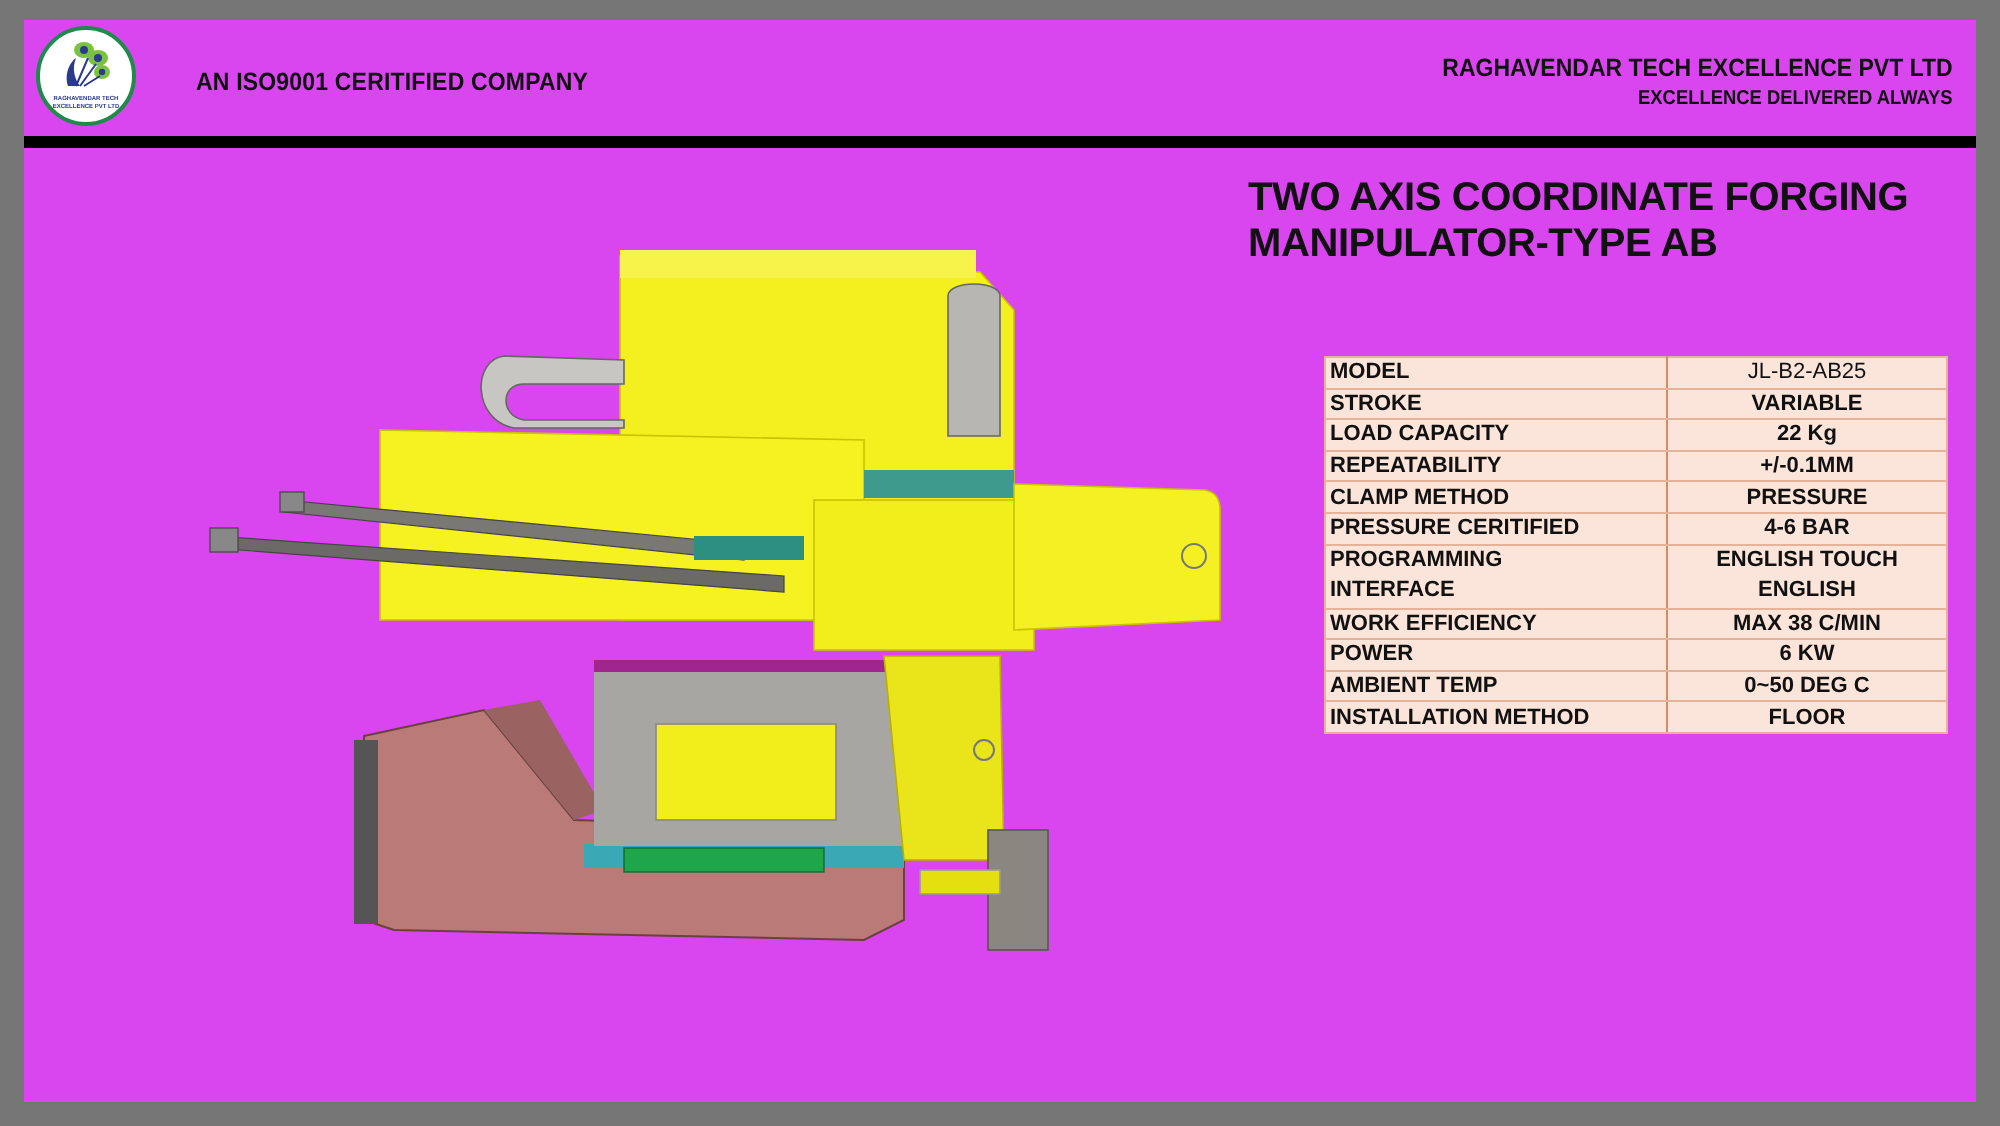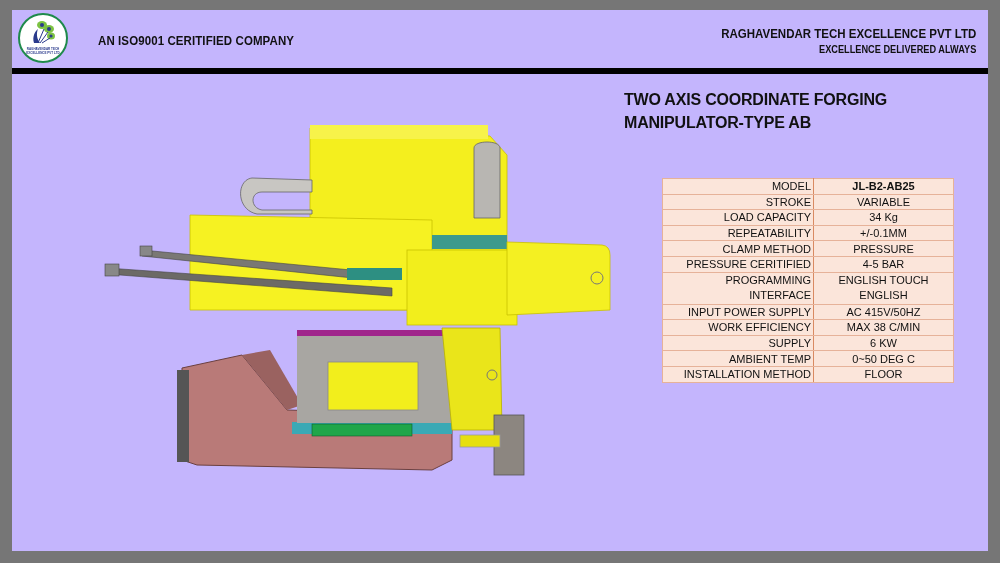--- a/index.html
+++ b/index.html
@@ -5,21 +5,21 @@
     html, body { margin: 0; padding: 0; }
     body {
       width: 1000px; height: 563px; overflow: hidden;
       background: #767676;
       font-family: "Liberation Sans", sans-serif;
       position: relative;
     }
     .slide {
       position: absolute; left: 12px; top: 10px;
       width: 976px; height: 541px;
-      background: #c4b5fd;
+      background: #d946ef;
       overflow: hidden;
     }
     .logo {
       position: absolute; left: 6px; top: 3px;
       width: 50px; height: 50px; border-radius: 50%;
       border: 2px solid #1f8a4c; background: #fff;
       box-sizing: border-box;
     }
     .logo svg { position: absolute; left: 0; top: 0; }
     .logo-text {
@@ -45,41 +45,42 @@
       font-size: 10px; font-weight: bold; color: #111; margin-top: 3px;
       transform: scaleX(0.92); transform-origin: right center;
       white-space: nowrap;
     }
     .rule {
       position: absolute; left: 0; top: 58px; width: 976px; height: 6px;
       background: #000;
     }
     .title {
       position: absolute; left: 612px; top: 78px;
-      font-size: 16px; font-weight: bold; color: #111; line-height: 23px;
+      font-size: 20px; font-weight: bold; color: #111; line-height: 23px;
       letter-spacing: -0.2px;
     }
     .specs {
       position: absolute; left: 650px; top: 168px;
       border-collapse: collapse;
       font-size: 11px; color: #111;
     }
     .specs td {
       border: 1px solid #e6b299;
       background: #fbe5da;
       padding: 0 2px;
       height: 15.6px; line-height: 14px;
       box-sizing: border-box;
+      font-weight: bold;
     }
     .specs td.k {
-      width: 151px; text-align: right; font-weight: normal;
+      width: 171px; text-align: left; font-weight: bold;
       border-right: 1.5px solid #d98a62;
     }
     .specs td.v { width: 140px; text-align: center; }
-    .specs tr.model td.v { font-weight: bold; }
+    .specs tr.model td.v { font-weight: normal; }
     .specs tr.tall td { height: 32px; line-height: 15px; }
     .machine { position: absolute; left: 68px; top: 100px; }
   </style>
 </head>
 <body>
 
 <div class="slide">
 
   <div class="logo">
     <svg width="46" height="46" viewBox="0 0 46 46">
@@ -154,54 +155,50 @@
       <tr class="model">
         <td class="k">MODEL</td>
         <td class="v">JL-B2-AB25</td>
       </tr>
       <tr>
         <td class="k">STROKE</td>
         <td class="v">VARIABLE</td>
       </tr>
       <tr>
         <td class="k">LOAD CAPACITY</td>
-        <td class="v">34 Kg</td>
+        <td class="v">22 Kg</td>
       </tr>
       <tr>
         <td class="k">REPEATABILITY</td>
         <td class="v">+/-0.1MM</td>
       </tr>
       <tr>
         <td class="k">CLAMP METHOD</td>
         <td class="v">PRESSURE</td>
       </tr>
       <tr>
         <td class="k">PRESSURE CERITIFIED</td>
-        <td class="v">4-5 BAR</td>
+        <td class="v">4-6 BAR</td>
       </tr>
       <tr class="tall">
         <td class="k">
           <div>PROGRAMMING</div>
           <div>INTERFACE</div>
         </td>
         <td class="v">
           <div>ENGLISH TOUCH</div>
           <div>ENGLISH</div>
         </td>
       </tr>
       <tr>
-        <td class="k">INPUT POWER SUPPLY</td>
-        <td class="v">AC 415V/50HZ</td>
-      </tr>
-      <tr>
         <td class="k">WORK EFFICIENCY</td>
         <td class="v">MAX 38 C/MIN</td>
       </tr>
       <tr>
-        <td class="k">SUPPLY</td>
+        <td class="k">POWER</td>
         <td class="v">6 KW</td>
       </tr>
       <tr>
         <td class="k">AMBIENT TEMP</td>
         <td class="v">0~50 DEG C</td>
       </tr>
       <tr>
         <td class="k">INSTALLATION METHOD</td>
         <td class="v">FLOOR</td>
       </tr>

